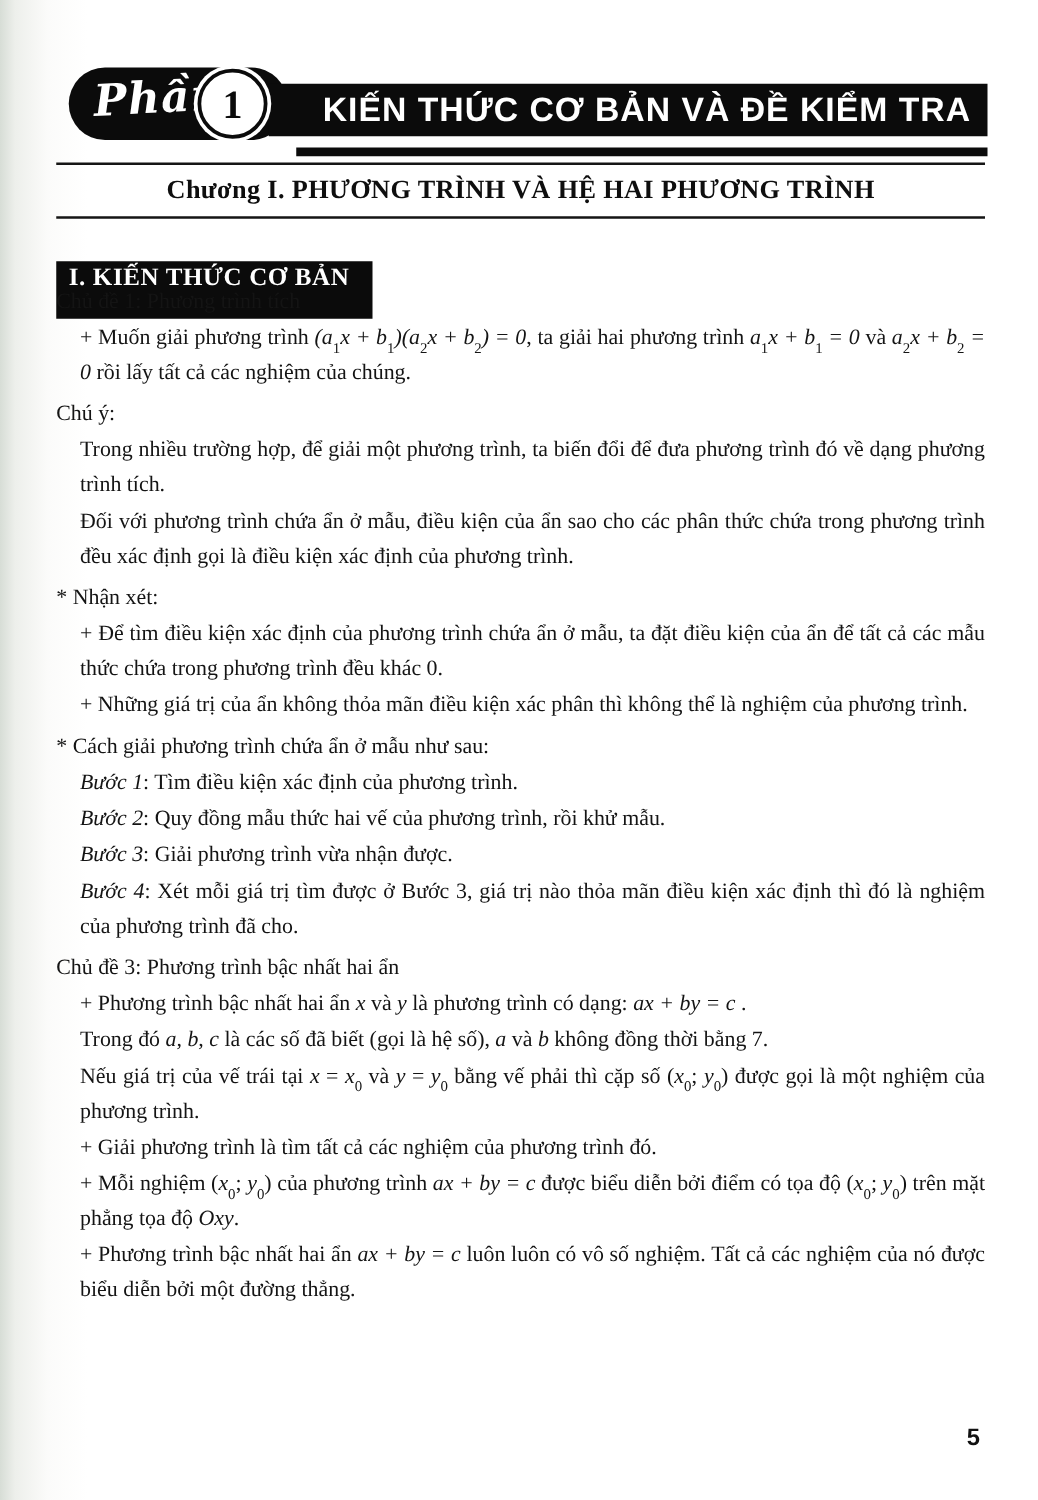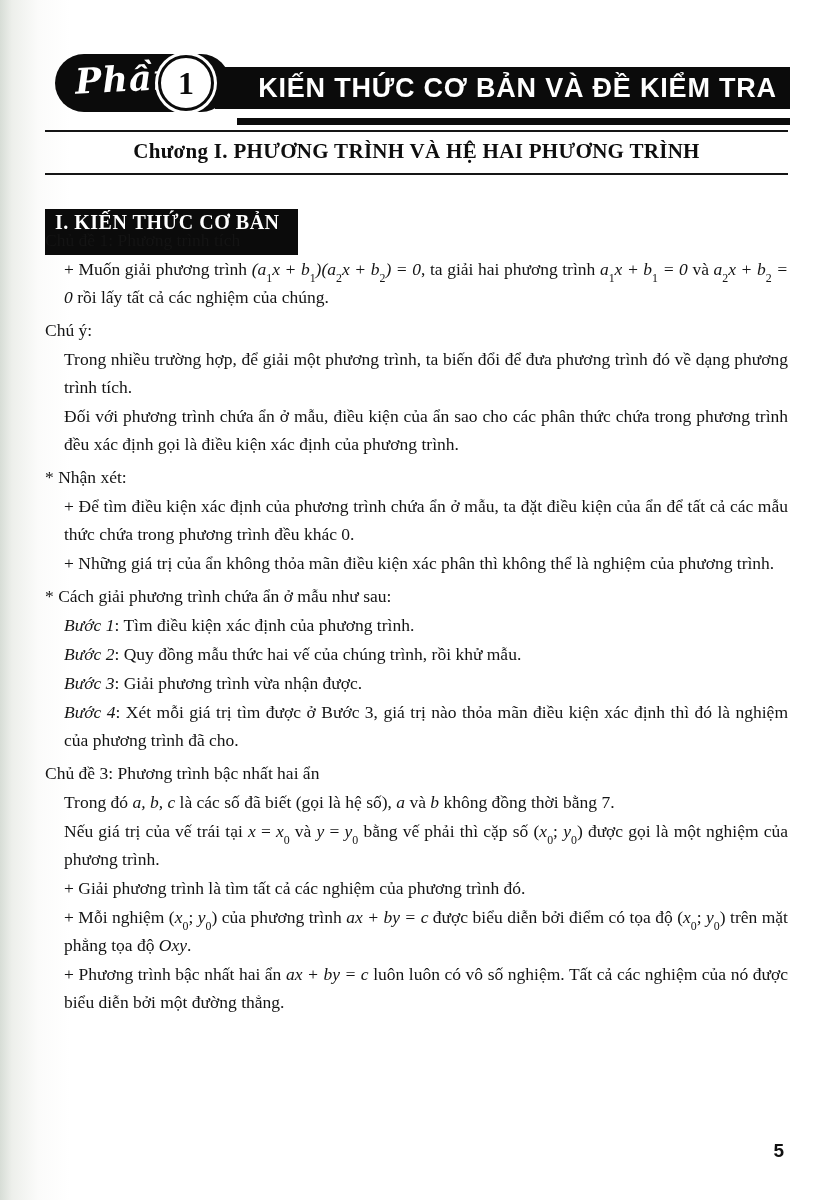--- a/index.html
+++ b/index.html
@@ -111,24 +111,25 @@
       <p class="para h"><span class="rb">Chủ đề 1: Phương trình tích</span></p>
       <p class="para b"><span>+ Muốn giải phương trình </span><span class="ri">(a</span><sub>1</sub><span class="ri">x + b</span><sub>1</sub><span class="ri">)(a</span><sub>2</sub><span class="ri">x + b</span><sub>2</sub><span class="ri">) = 0</span><span>, ta giải hai phương trình </span><span class="ri">a</span><sub>1</sub><span class="ri">x + b</span><sub>1</sub><span class="ri"> = 0</span><span> và </span><span class="ri">a</span><sub>2</sub><span class="ri">x + b</span><sub>2</sub><span class="ri"> = 0</span><span> rồi lấy tất cả các nghiệm của chúng.</span></p>
       <p class="para h"><span class="rb">Chú ý:</span></p>
       <p class="para b"><span>Trong nhiều trường hợp, để giải một phương trình, ta biến đổi để đưa phương trình đó về dạng phương trình tích.</span></p>
       <p class="para b"><span>Đối với phương trình chứa ẩn ở mẫu, điều kiện của ẩn sao cho các phân thức chứa trong phương trình đều xác định gọi là điều kiện xác định của phương trình.</span></p>
       <p class="para h"><span class="rb">* Nhận xét:</span></p>
       <p class="para b"><span>+ Để tìm điều kiện xác định của phương trình chứa ẩn ở mẫu, ta đặt điều kiện của ẩn để tất cả các mẫu thức chứa trong phương trình đều khác 0.</span></p>
       <p class="para b"><span>+ Những giá trị của ẩn không thỏa mãn điều kiện xác phân thì không thể là nghiệm của phương trình.</span></p>
       <p class="para h"><span class="rb">* Cách giải phương trình chứa ẩn ở mẫu như sau:</span></p>
       <p class="para b"><span class="ri">Bước 1</span><span>: Tìm điều kiện xác định của phương trình.</span></p>
-      <p class="para b"><span class="ri">Bước 2</span><span>: Quy đồng mẫu thức hai vế của chúng trình, rồi khử mẫu.</span></p>
+      <p class="para b"><span class="ri">Bước 2</span><span>: Quy đồng mẫu thức hai vế của phương trình, rồi khử mẫu.</span></p>
       <p class="para b"><span class="ri">Bước 3</span><span>: Giải phương trình vừa nhận được.</span></p>
       <p class="para b"><span class="ri">Bước 4</span><span>: Xét mỗi giá trị tìm được ở Bước 3, giá trị nào thỏa mãn điều kiện xác định thì đó là nghiệm của phương trình đã cho.</span></p>
       <p class="para h"><span class="rb">Chủ đề 3: Phương trình bậc nhất hai ẩn</span></p>
+      <p class="para b"><span>+ Phương trình bậc nhất hai ẩn </span><span class="ri">x</span><span> và </span><span class="ri">y</span><span> là phương trình có dạng: </span><span class="ri">ax + by = c</span><span> .</span></p>
       <p class="para b"><span>Trong đó </span><span class="ri">a, b, c</span><span> là các số đã biết (gọi là hệ số), </span><span class="ri">a</span><span> và </span><span class="ri">b</span><span> không đồng thời bằng 7.</span></p>
       <p class="para b"><span>Nếu giá trị của vế trái tại </span><span class="ri">x</span><span> = </span><span class="ri">x</span><sub>0</sub><span> và </span><span class="ri">y</span><span> = </span><span class="ri">y</span><sub>0</sub><span> bằng vế phải thì cặp số (</span><span class="ri">x</span><sub>0</sub><span>; </span><span class="ri">y</span><sub>0</sub><span>) được gọi là một nghiệm của phương trình.</span></p>
       <p class="para b"><span>+ Giải phương trình là tìm tất cả các nghiệm của phương trình đó.</span></p>
       <p class="para b"><span>+ Mỗi nghiệm (</span><span class="ri">x</span><sub>0</sub><span>; </span><span class="ri">y</span><sub>0</sub><span>) của phương trình </span><span class="ri">ax + by = c</span><span> được biểu diễn bởi điểm có tọa độ (</span><span class="ri">x</span><sub>0</sub><span>; </span><span class="ri">y</span><sub>0</sub><span>) trên mặt phẳng tọa độ </span><span class="ri">Oxy</span><span>.</span></p>
       <p class="para b"><span>+ Phương trình bậc nhất hai ẩn </span><span class="ri">ax + by = c</span><span> luôn luôn có vô số nghiệm. Tất cả các nghiệm của nó được biểu diễn bởi một đường thẳng.</span></p>
     </main>
 
   <div class="page-number">5</div>
 
 </div>

